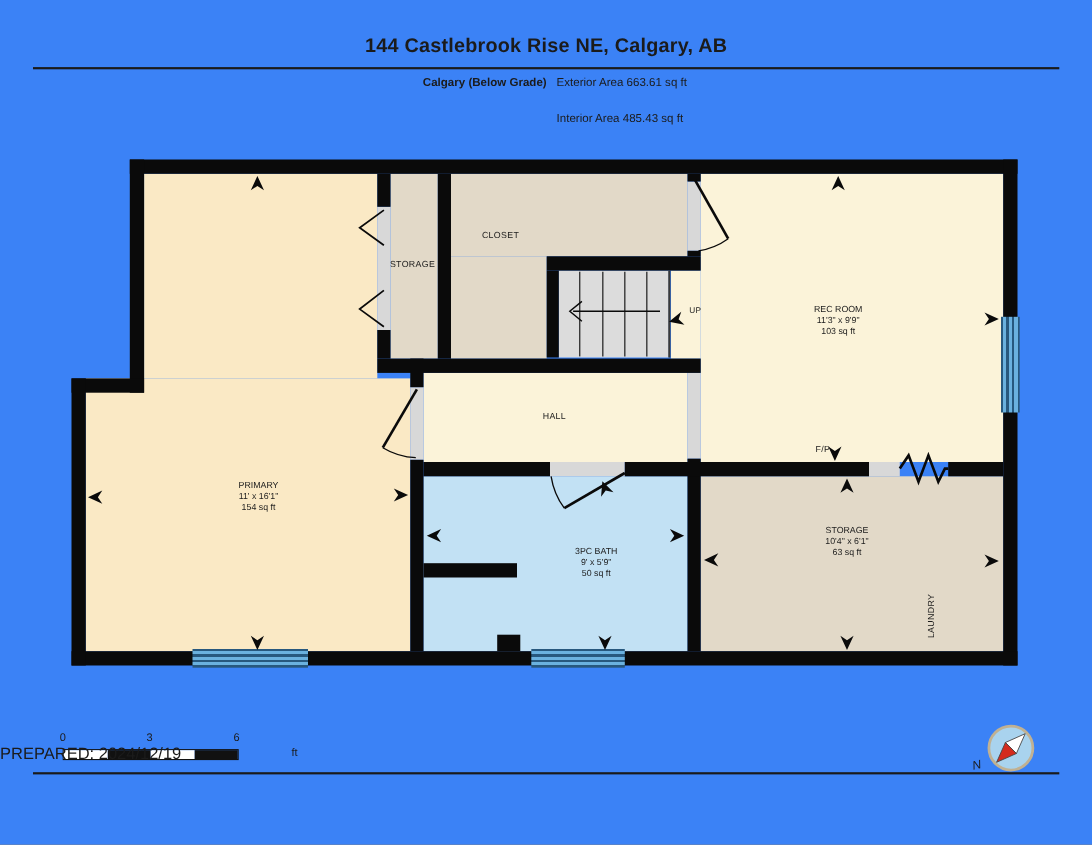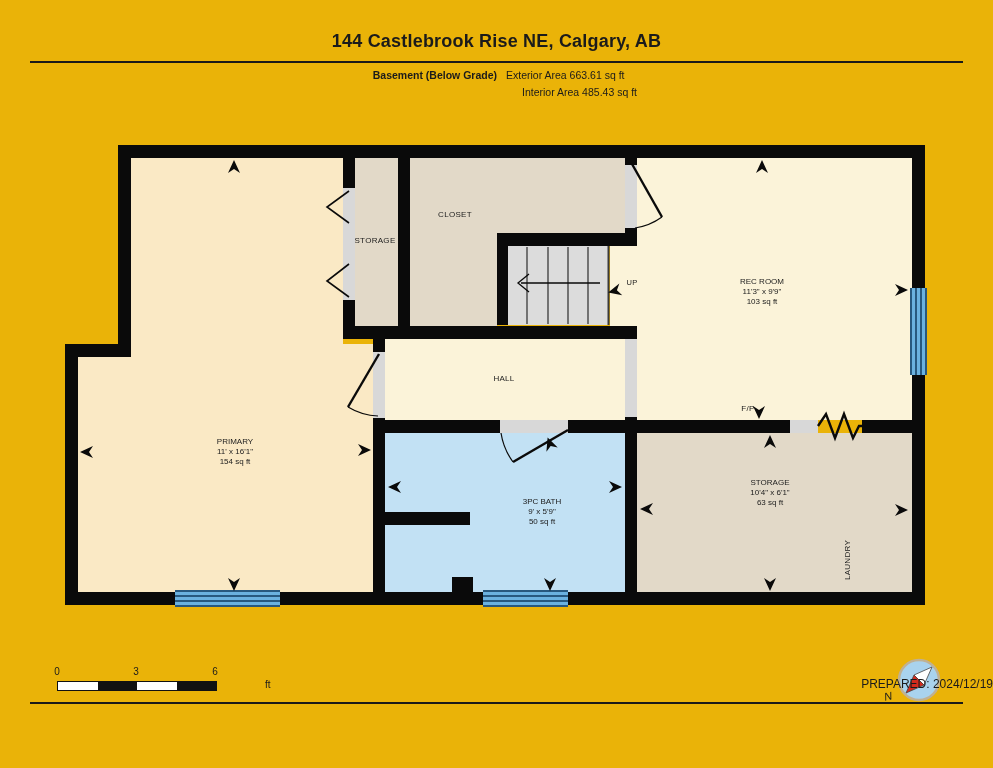--- a/index.html
+++ b/index.html
@@ -1,53 +1,53 @@
 <!DOCTYPE html>
 <html style="--room-peach: #FAE9C5; --room-cream: #FBF3D9; --room-beige: #E2D9C8; --room-blue: #C2E1F4; --stairs-gray: #DCDCDC; --threshold-gray: #D8D8D8; --window-fill: #6AB1DF; --window-line: #27587E; --wall-black: #0A0A0A; --compass-fill: #A9D3EE; --compass-ring: #C0B193; --needle-red: #D42B1E;"><head>
 <meta charset="utf-8">
 <style>
   html,body{margin:0;padding:0;background:#888;}
-  .page{position:relative;width:993px;height:768px;background:#eab308;overflow:hidden;
+  .page{position:relative;width:993px;height:768px;background:#3b82f6;overflow:hidden;
         font-family:"Liberation Sans","DejaVu Sans",sans-serif;color:#1b1b1b;margin:0 auto;}
   .abs{position:absolute;}
   
   .title{left:0;right:0;top:31px;text-align:center;font-size:18px;font-weight:bold;letter-spacing:.2px;}
   .rule{left:30px;width:933px;height:2px;background:#1a1a1a;}
   .sub{font-size:10.5px;}
   .sub-left{left:0;width:497px;top:69px;text-align:right;font-weight:bold;}
   .sub-right1{left:506px;top:69px;}
-  .sub-right2{left:506px;top:86px;margin-left:16px;}
+  .sub-right2{left:506px;top:102px;}
   
   .floor{position:absolute;}
   .wall{position:absolute;background:#0a0a0a;}
   .thr{position:absolute;background:#d8d8d8;}
   .win-h{position:absolute;background:linear-gradient(to bottom,var(--window-line) 0 2px,var(--window-fill) 2px 5px,var(--window-line) 5px 7px,var(--window-fill) 7px 10px,var(--window-line) 10px 12px,var(--window-fill) 12px 15px,var(--window-line) 15px 17px);}
   .win-v{position:absolute;background:linear-gradient(to right,var(--window-line) 0 2px,var(--window-fill) 2px 5px,var(--window-line) 5px 7px,var(--window-fill) 7px 10px,var(--window-line) 10px 12px,var(--window-fill) 12px 15px,var(--window-line) 15px 17px);}
   
   .lbl{position:absolute;transform:translate(-50%,-50%);font-size:8px;letter-spacing:.3px;white-space:nowrap;color:#1b1b1b;}
   .lbl-block{position:absolute;transform:translate(-50%,-50%);font-size:8px;line-height:10px;text-align:center;white-space:nowrap;color:#1b1b1b;}
   .lbl-vert{transform:translate(-50%,-50%) rotate(-90deg);}
   svg.overlay{position:absolute;left:0;top:0;pointer-events:none;}
   
   .tick{position:absolute;width:24px;text-align:center;font-size:10px;top:666px;}
   .scalebar{left:57px;top:681px;width:158px;height:8px;border:1px solid #111;display:flex;}
   .scalebar span{height:100%;}
   .ft{left:221px;top:679px;font-size:10px;margin-left:44px;}
-  .prepared{left:0;right:0;top:677px;text-align:right;font-size:12px;}
+  .prepared{left:0;right:0;top:677px;text-align:left;font-size:15px;}
   .north{left:884px;top:690px;font-size:11px;font-style:italic;transform:rotate(-12deg);}
   .disclaimer{left:40px;top:711px;font-size:8.8px;color:#222;}
 </style>
 </head>
 <body>
 
 <div class="page">
 
   <div class="abs title">144 Castlebrook Rise NE, Calgary, AB</div>
   <div class="abs rule" style="top:61px"></div>
-  <div class="abs sub sub-left">Basement (Below Grade)</div>
+  <div class="abs sub sub-left">Calgary (Below Grade)</div>
   <div class="abs sub sub-right1">Exterior Area 663.61 sq ft</div>
   <div class="abs sub sub-right2">Interior Area 485.43 sq ft</div>
 
   <div class="floor" style="left: 131px; top: 158px; width: 212px; height: 186px; background: rgb(250, 233, 197);"></div>
   <div class="floor" style="left: 78px; top: 344px; width: 295px; height: 248px; background: rgb(250, 233, 197);"></div>
   <div class="floor" style="left: 355px; top: 158px; width: 43px; height: 168px; background: rgb(226, 217, 200);"></div>
   <div class="floor" style="left: 410px; top: 158px; width: 215px; height: 75px; background: rgb(226, 217, 200);"></div>
   <div class="floor" style="left: 410px; top: 233px; width: 87px; height: 93px; background: rgb(226, 217, 200);"></div>
   <div class="floor" style="left: 508px; top: 246px; width: 100px; height: 79px; background: rgb(220, 220, 220);"></div>
   <div class="floor" style="left: 637px; top: 158px; width: 275px; height: 262px; background: rgb(251, 243, 217);"></div>

